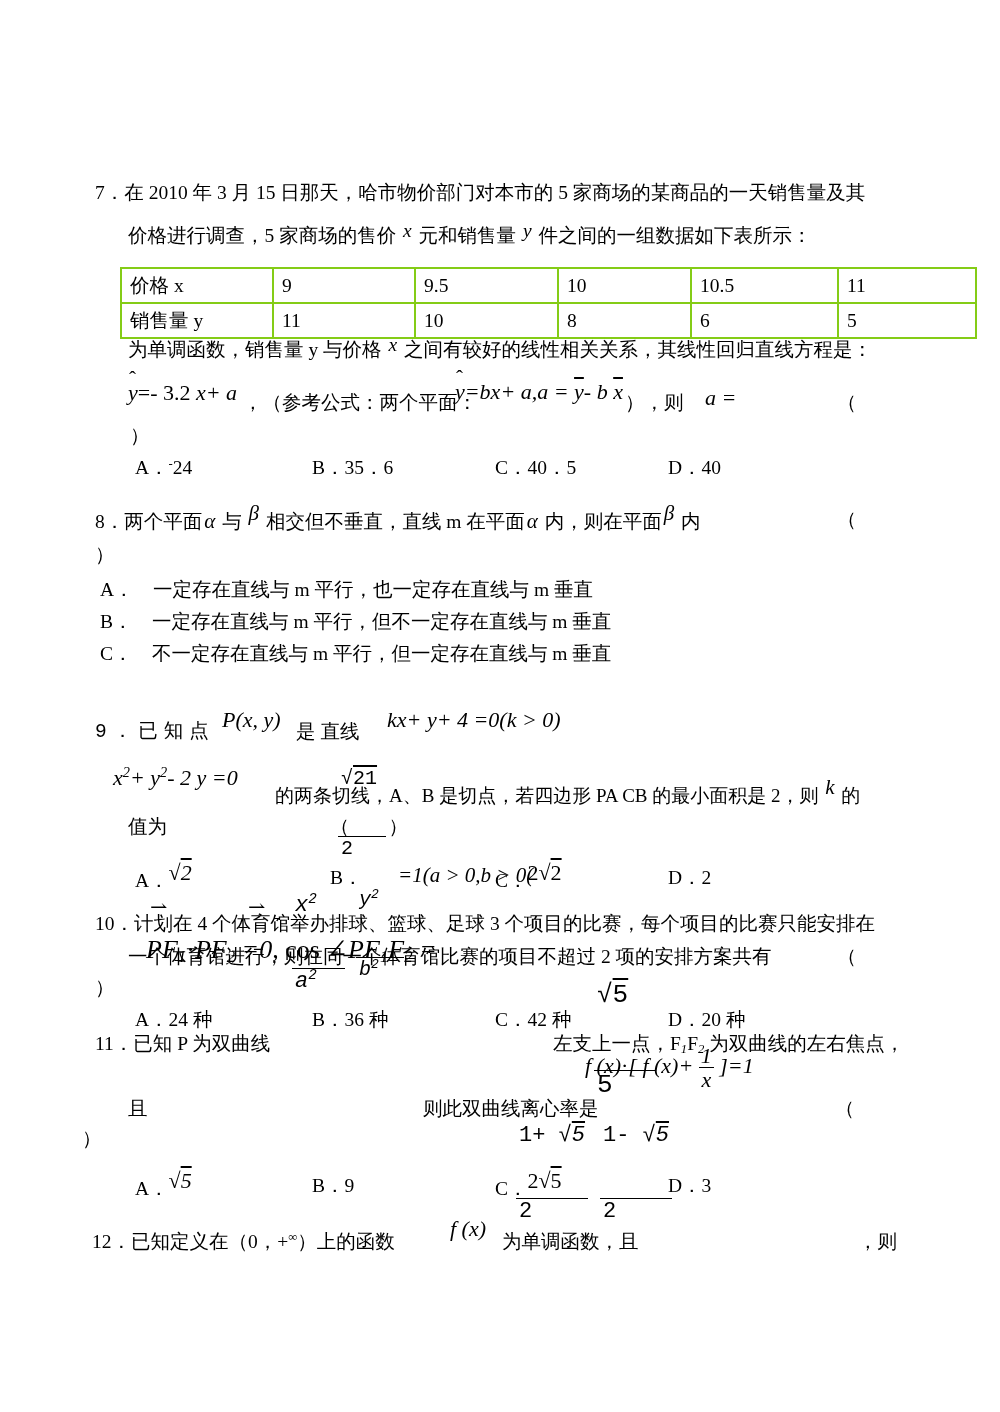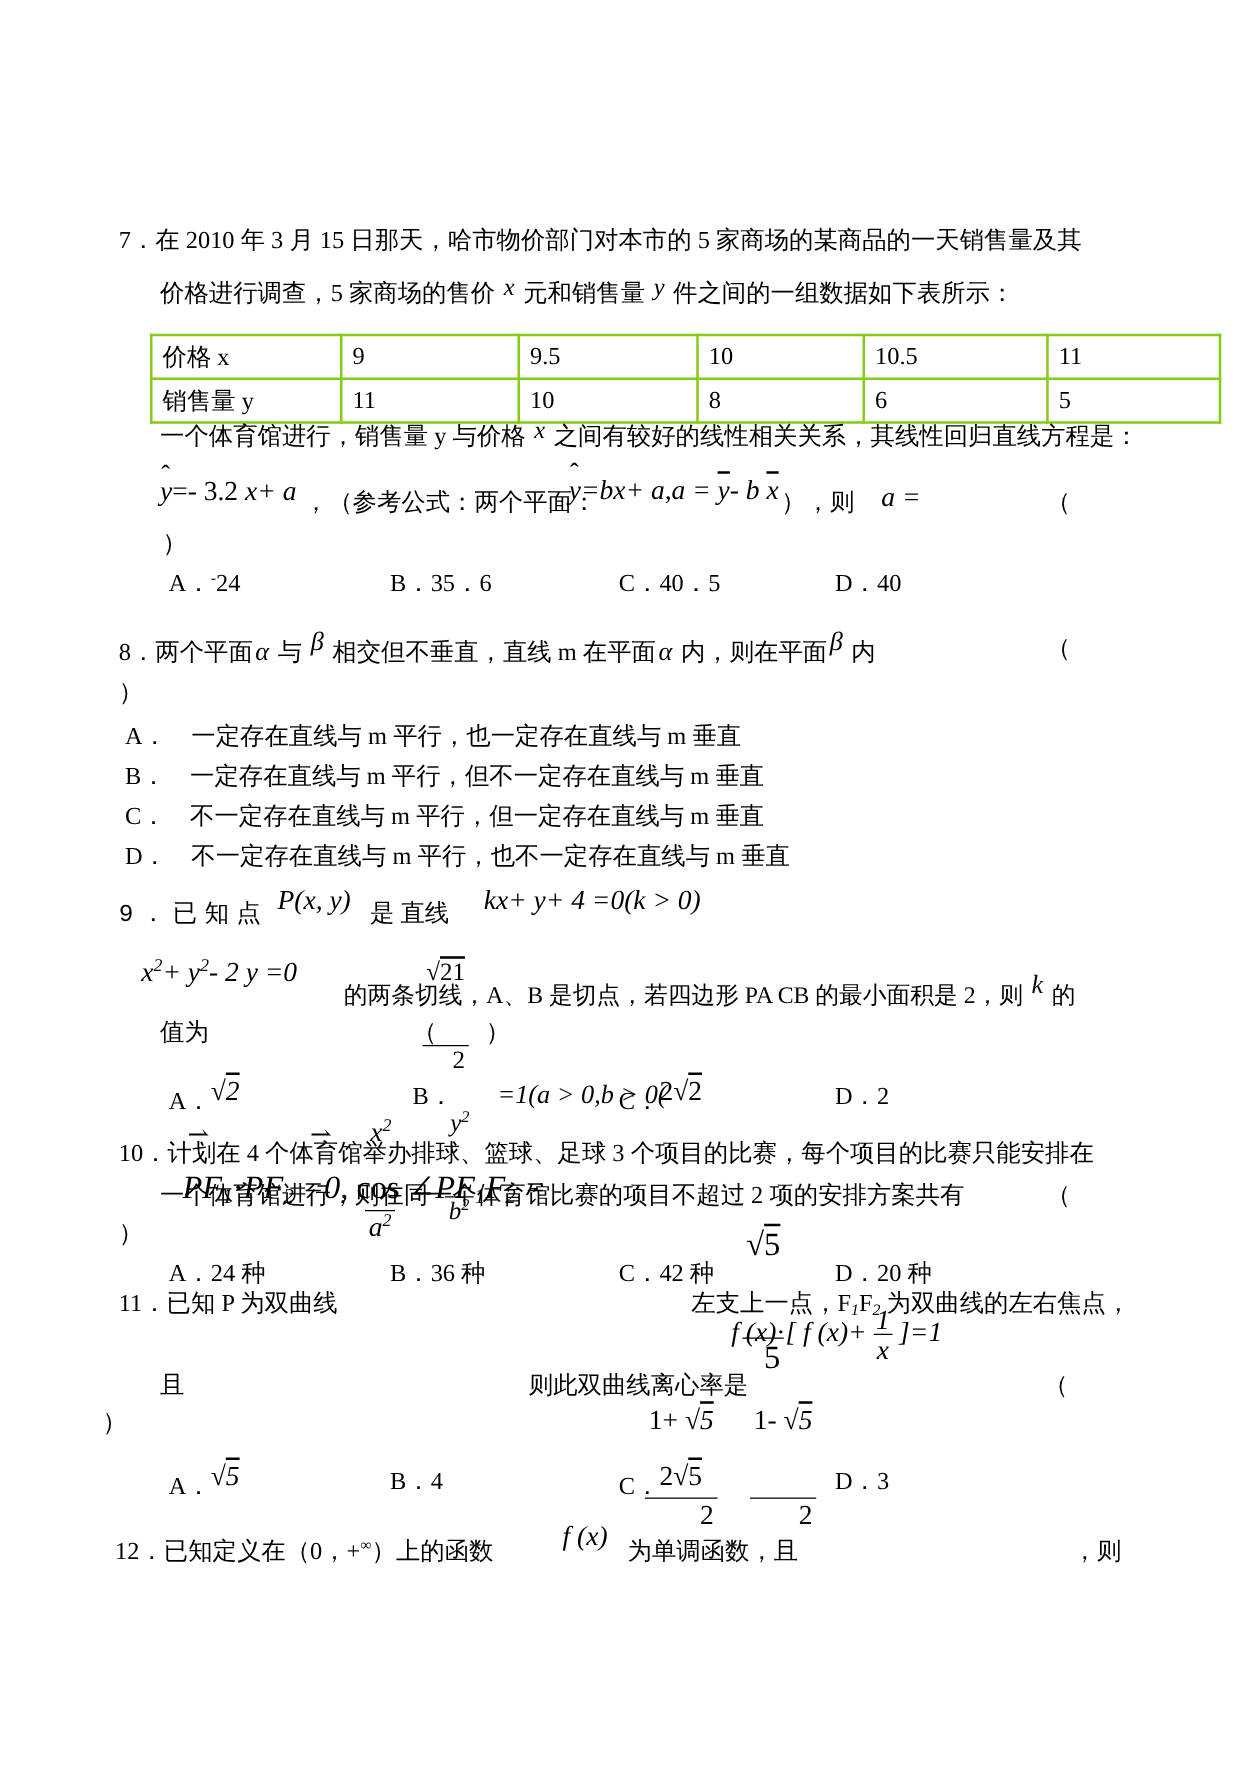--- a/index.html
+++ b/index.html
@@ -18,21 +18,21 @@
   .mvb{font-style:italic;font-size:21px;margin:0 2px;}
   .mvr{font-style:italic;font-size:21px;position:relative;top:-8px;margin:0 2px;}
   .raised{position:relative;top:-7px;}
   .hatw{position:relative;display:inline-block;font-style:italic;}
   .hat{position:absolute;left:10%;top:-0.60em;font-size:0.95em;font-style:normal;}
   .ovl{text-decoration:overline;}
   .rs{font-style:normal;}
   .rb{text-decoration:overline;}
   sup.sm{font-size:0.65em;vertical-align:0.55em;line-height:0;}
   sub.sb{font-size:0.65em;vertical-align:-0.25em;line-height:0;font-style:italic;}
-  .afrac{position:absolute;text-align:right;white-space:pre;line-height:1.15;}
+  .afrac{position:absolute;text-align:left;white-space:pre;line-height:1.15;font-family:Liberation Mono, monospace;}
   .afrac .num{display:block;padding:0 3px;}
   .afrac .den{display:block;border-top:1.6px solid #000;padding:0 3px;}
   .ifrac{display:inline-block;text-align:center;vertical-align:middle;line-height:1.05;white-space:pre;}
   .ifrac .num{display:block;padding:0 2px;}
   .ifrac .den{display:block;border-top:1.6px solid #000;padding:0 2px;}
   table.tbl{position:absolute;border-collapse:collapse;font-size:19.5px;table-layout:fixed;}
   .tbl td{border:2px solid #84cc16;height:33px;padding:0 0 0 8px;vertical-align:middle;overflow:hidden;}
   .ovarrow{position:absolute;font-size:21px;font-style:normal;}
 </style>
 </head>
@@ -58,21 +58,21 @@
       <td>销售量 y</td>
       <td>11</td>
       <td>10</td>
       <td>8</td>
       <td>6</td>
       <td>5</td>
     </tr>
   </tbody>
     </table>
 
-  <div class="ln" style="left:128px;top:338px"><span>一个体育馆进行，销售量 y 与价格 </span><span class="mv">x</span><span> 之间有较好的线性相关关系，其线性回归直线方程是：</span></div>
+  <div class="ln" style="left:128px;top:338px"><span>为单调函数，销售量 y 与价格 </span><span class="mv">x</span><span> 之间有较好的线性相关关系，其线性回归直线方程是：</span></div>
 
   <div class="ln big" style="left:128px;top:379px"><span class="hatw"><span class="hat">ˆ</span><span>y</span></span><span class="rm">=- 3.2 </span><span class="m">x+ a</span></div>
 
   <div class="ln" style="left:243px;top:391px">，（参考公式：两个平面：</div>
 
   <div class="ln big" style="left:455px;top:378px"><span class="hatw"><span class="hat">ˆ</span><span>y</span></span><span class="m">=bx+ a,a = </span><span class="m ovl">y</span><span class="m">- b </span><span class="m ovl">x</span></div>
 
   <div class="ln" style="left:625px;top:391px">），则 </div>
   <div class="ln big m" style="left:705px;top:384px">a =</div>
   <div class="ln" style="left:837px;top:391px">（</div>
@@ -83,21 +83,20 @@
   <div class="ln" style="left:495px;top:456px">C．40．5</div>
   <div class="ln" style="left:668px;top:456px">D．40</div>
 
   <div class="ln" style="left:95px;top:508px"><span>8．两个平面</span><span class="mvb">α</span><span> 与 </span><span class="mvr">β</span><span> 相交但不垂直，直线 m 在平面</span><span class="mvb">α</span><span> 内，则在平面</span><span class="mvr">β</span><span> 内</span></div>
   <div class="ln" style="left:837px;top:508px">（</div>
   <div class="ln" style="left:95px;top:543px">）</div>
 
   <div class="ln" style="left:100px;top:578px">A．　一定存在直线与 m 平行，也一定存在直线与 m 垂直</div>
   <div class="ln" style="left:100px;top:610px">B．　一定存在直线与 m 平行，但不一定存在直线与 m 垂直</div>
   <div class="ln" style="left:100px;top:642px">C．　不一定存在直线与 m 平行，但一定存在直线与 m 垂直</div>
-  <div class="ln" style="left:100px;top:674px">D．　不一定存在直线与 m 平行，也不一定存在直线与 m 垂直</div>
 
   <div class="ln ls6" style="left:95px;top:720px">9．已知点</div>
   <div class="ln big m" style="left:222px;top:706px">P(x, y)</div>
   <div class="ln" style="left:296px;top:720px">是 直线</div>
   <div class="afrac" style="left:338px;top:721px;font-size:20px">
     <span class="num"><span class="rs">√</span><span class="rb">21</span></span>
     <span class="den">2</span>
   </div>
   <div class="ln big m" style="left:387px;top:706px">kx+ y+ 4 =0(k &gt; 0)</div>
 
@@ -151,21 +150,21 @@
     <span class="den rm">2</span>
   </div>
   <div class="afrac big m" style="left:600px;top:1072px">
     <span class="num"><span class="rm">1- </span><span class="rs">√</span><span class="rb">5</span></span>
     <span class="den rm">2</span>
   </div>
   <div class="ln" style="left:835px;top:1097px">（</div>
   <div class="ln" style="left:82px;top:1127px">）</div>
 
   <div class="ln" style="left:135px;top:1174px"><span>A．</span><span class="raised big m"><span class="rs">√</span><span class="rb">5</span></span></div>
-  <div class="ln" style="left:312px;top:1174px">B．4</div>
+  <div class="ln" style="left:312px;top:1174px">B．9</div>
   <div class="ln" style="left:495px;top:1174px"><span>C．</span><span class="raised big"><span>2</span><span class="rs">√</span><span class="rb">5</span></span></div>
   <div class="ln" style="left:668px;top:1174px">D．3</div>
 
   <div class="ln" style="left:92px;top:1230px"><span>12．已知定义在（0，+</span><sup class="sm">∞</sup><span>）上的函数</span></div>
   <div class="ln big m" style="left:450px;top:1215px">f (x)</div>
   <div class="ln" style="left:502px;top:1230px">为单调函数，且</div>
   <div class="ln" style="left:858px;top:1230px">，则</div>
 
 </div>
 

